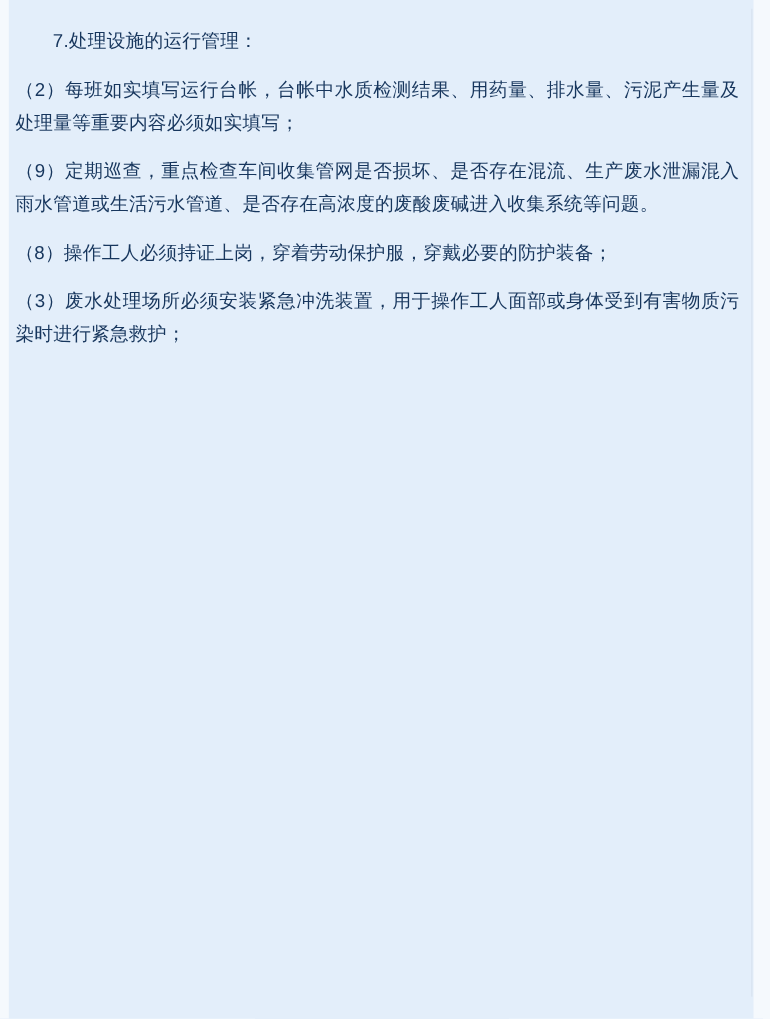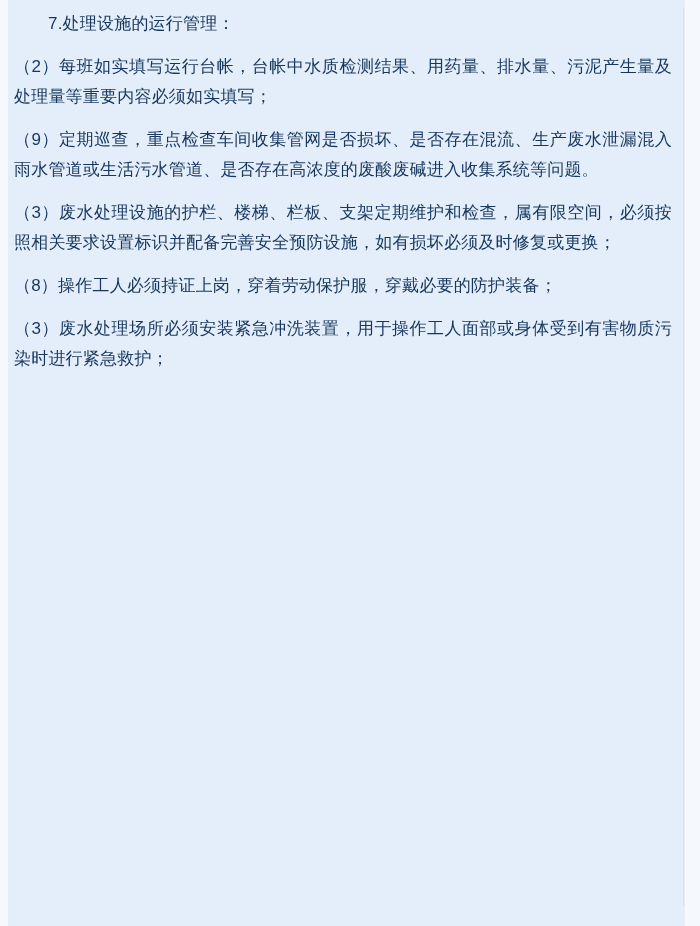--- a/index.html
+++ b/index.html
@@ -19,21 +19,21 @@
   }
   .content-panel{
     position:absolute;
     left:8px;top:0;
     width:677px;height:926px;
     background:var(--content-bg);
     padding:9px 13px 0 6px;
     overflow:hidden;
   }
   .doc p{
-    margin:0 0 13px 0;
+    margin:14px 0 13px 0;
     font-size:17px;
     line-height:30px;
     color:var(--text-color);
     text-align:justify;
     letter-spacing:0.2px;
   }
   .doc p.section-heading{
     text-indent:2em;
   }
   .vertical-divider{
@@ -48,20 +48,19 @@
 
 <div class="content-panel">
   <div class="doc">
 
     <p class="section-heading">7.处理设施的运行管理：</p>
 
     <p>（2）每班如实填写运行台帐，台帐中水质检测结果、用药量、排水量、污泥产生量及处理量等重要内容必须如实填写；</p>
     <p>（9）定期巡查，重点检查车间收集管网是否损坏、是否存在混流、生产废水泄漏混入雨水管道或生活污水管道、是否存在高浓度的废酸废碱进入收集系统等问题。</p>
 
 
-    <p>（3）废水处理设施的护栏、楼梯、栏板、支架定期维护和检查，属有限空间，必须按照相关要求设置标识并配备完善安全预防设施，如有损坏必须及时修复或更换；</p>
     <p>（8）操作工人必须持证上岗，穿着劳动保护服，穿戴必要的防护装备；</p>
     <p>（3）废水处理场所必须安装紧急冲洗装置，用于操作工人面部或身体受到有害物质污染时进行紧急救护；</p>
 
   </div>
 </div>
 
 <div class="vertical-divider"></div>
 
 </body></html>

